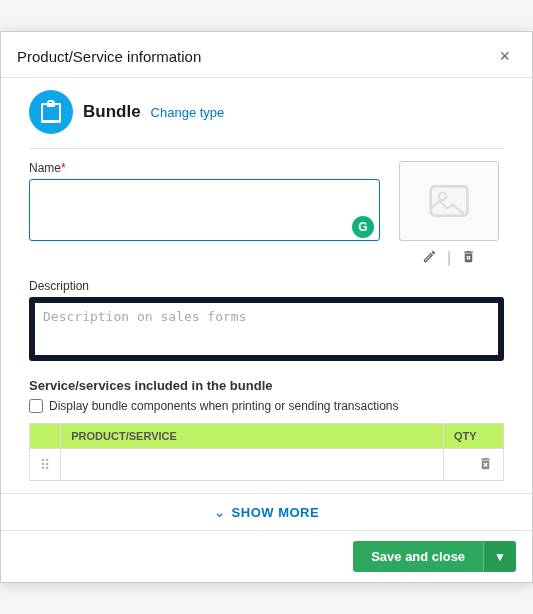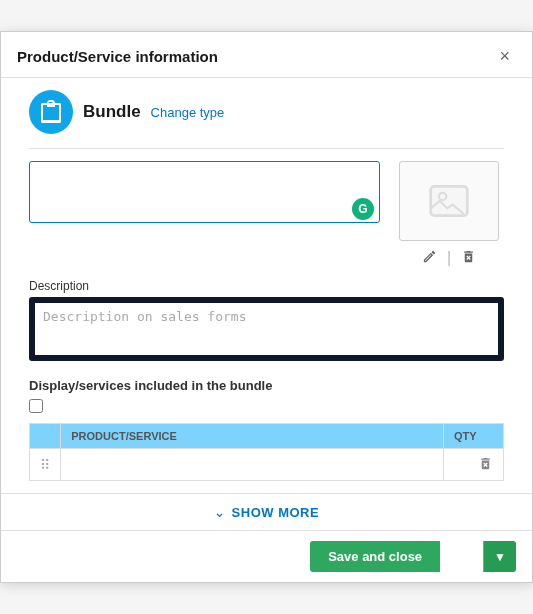--- a/index.html
+++ b/index.html
@@ -22,21 +22,21 @@
     }
     .modal-header {
       display: flex;
       justify-content: space-between;
       align-items: center;
       padding: 12px 16px 8px 16px;
       border-bottom: 1px solid #e0e0e0;
     }
     .modal-title {
       font-size: 15px;
-      font-weight: bold;
+      font-weight: normal;
       color: #1a1a1a;
     }
     .close-btn {
       background: none;
       border: none;
       cursor: pointer;
       font-size: 18px;
       color: #666;
       padding: 2px 6px;
     }
@@ -223,21 +223,21 @@
     .checkbox-label {
       font-size: 12px;
       color: #333;
     }
     .bundle-table {
       width: 100%;
       border-collapse: collapse;
       border: 1px solid #ddd;
     }
     .bundle-table th {
-      background: #7dd3fc;
+      background: #bef264;
       font-size: 11px;
       font-weight: bold;
       color: #555;
       text-align: left;
       padding: 6px 10px;
       border-bottom: 1px solid #ddd;
       border-right: 1px solid #ddd;
       text-transform: uppercase;
     }
     .bundle-table th.qty-col {
@@ -290,21 +290,20 @@
       display: flex;
       justify-content: flex-end;
       align-items: center;
       padding: 10px 16px;
       border-top: 1px solid #e0e0e0;
       background: #fff;
     }
     .save-btn-wrap {
       display: flex;
       align-items: stretch;
-      gap: 43px;
     }
     .save-btn-main {
       background: #2da85e;
       color: #fff;
       border: none;
       padding: 8px 18px;
       font-size: 13px;
       font-weight: bold;
       cursor: pointer;
       border-radius: 3px 0 0 3px;
@@ -343,20 +342,23 @@
         </svg>
       </div>
       <span class="product-type-label">Bundle</span>
       <a class="change-type-link">Change type</a>
     </div>
 
     <hr class="divider">
 
     <div class="form-section">
       <div class="form-left">
+        <div class="field-label">
+          <span>Name</span><span class="required">*</span>
+        </div>
         <div class="name-input-wrap">
           <textarea class="text-input" style="height: 62px; resize: none;"></textarea>
           <div class="grammarly-icon">G</div>
         </div>
       </div>
       <div class="form-right">
         <div class="image-placeholder">
           <svg viewBox="0 0 24 24" fill="none" xmlns="http://www.w3.org/2000/svg">
             <rect x="2" y="4" width="20" height="16" rx="2" stroke="#aaa" stroke-width="1.5" fill="#f0f0f0"></rect>
             <circle cx="8.5" cy="9.5" r="2" stroke="#aaa" stroke-width="1.2" fill="none"></circle>
@@ -379,23 +381,24 @@
       </div>
     </div>
 
 
     <div class="desc-section">
       <div class="field-label">Description</div>
       <textarea class="desc-textarea" placeholder="Description on sales forms" style=""></textarea>
     </div>
 
     <div>
-      <div class="bundle-section-title">Display/services included in the bundle</div>
+      <div class="bundle-section-title">Service/services included in the bundle</div>
       <div class="checkbox-row">
         <input type="checkbox" style="">
+        <span class="checkbox-label">Display bundle components when printing or sending transactions</span>
       </div>
 
       <table class="bundle-table">
         <thead>
           <tr>
             <th style="width:30px; border-right:1px solid #ddd;"></th>
             <th>PRODUCT/SERVICE</th>
             <th class="qty-col" style="width:60px;">QTY</th>
           </tr>
         </thead>

